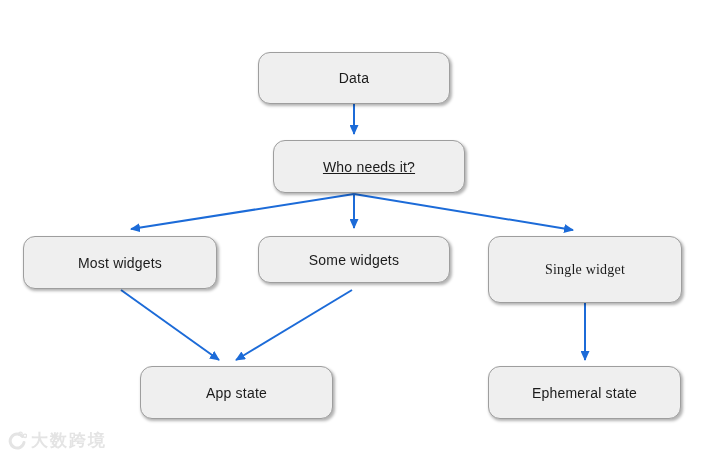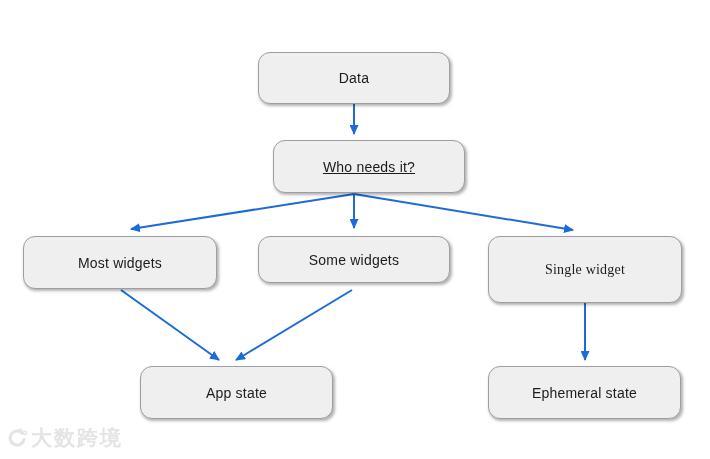--- a/index.html
+++ b/index.html
@@ -53,21 +53,21 @@
     position: absolute;
     left: 7px;
     bottom: 7px;
     display: flex;
     align-items: center;
     gap: 4px;
     color: #e4e4e4;
     user-select: none;
   }
   #watermark .wm-text {
-    font-size: 21px;
+    font-size: 17px;
     font-weight: bold;
     letter-spacing: 2px;
     color: #e4e4e4;
   }
 </style>
 </head>
 <body>
 
 <div id="stage">
 

